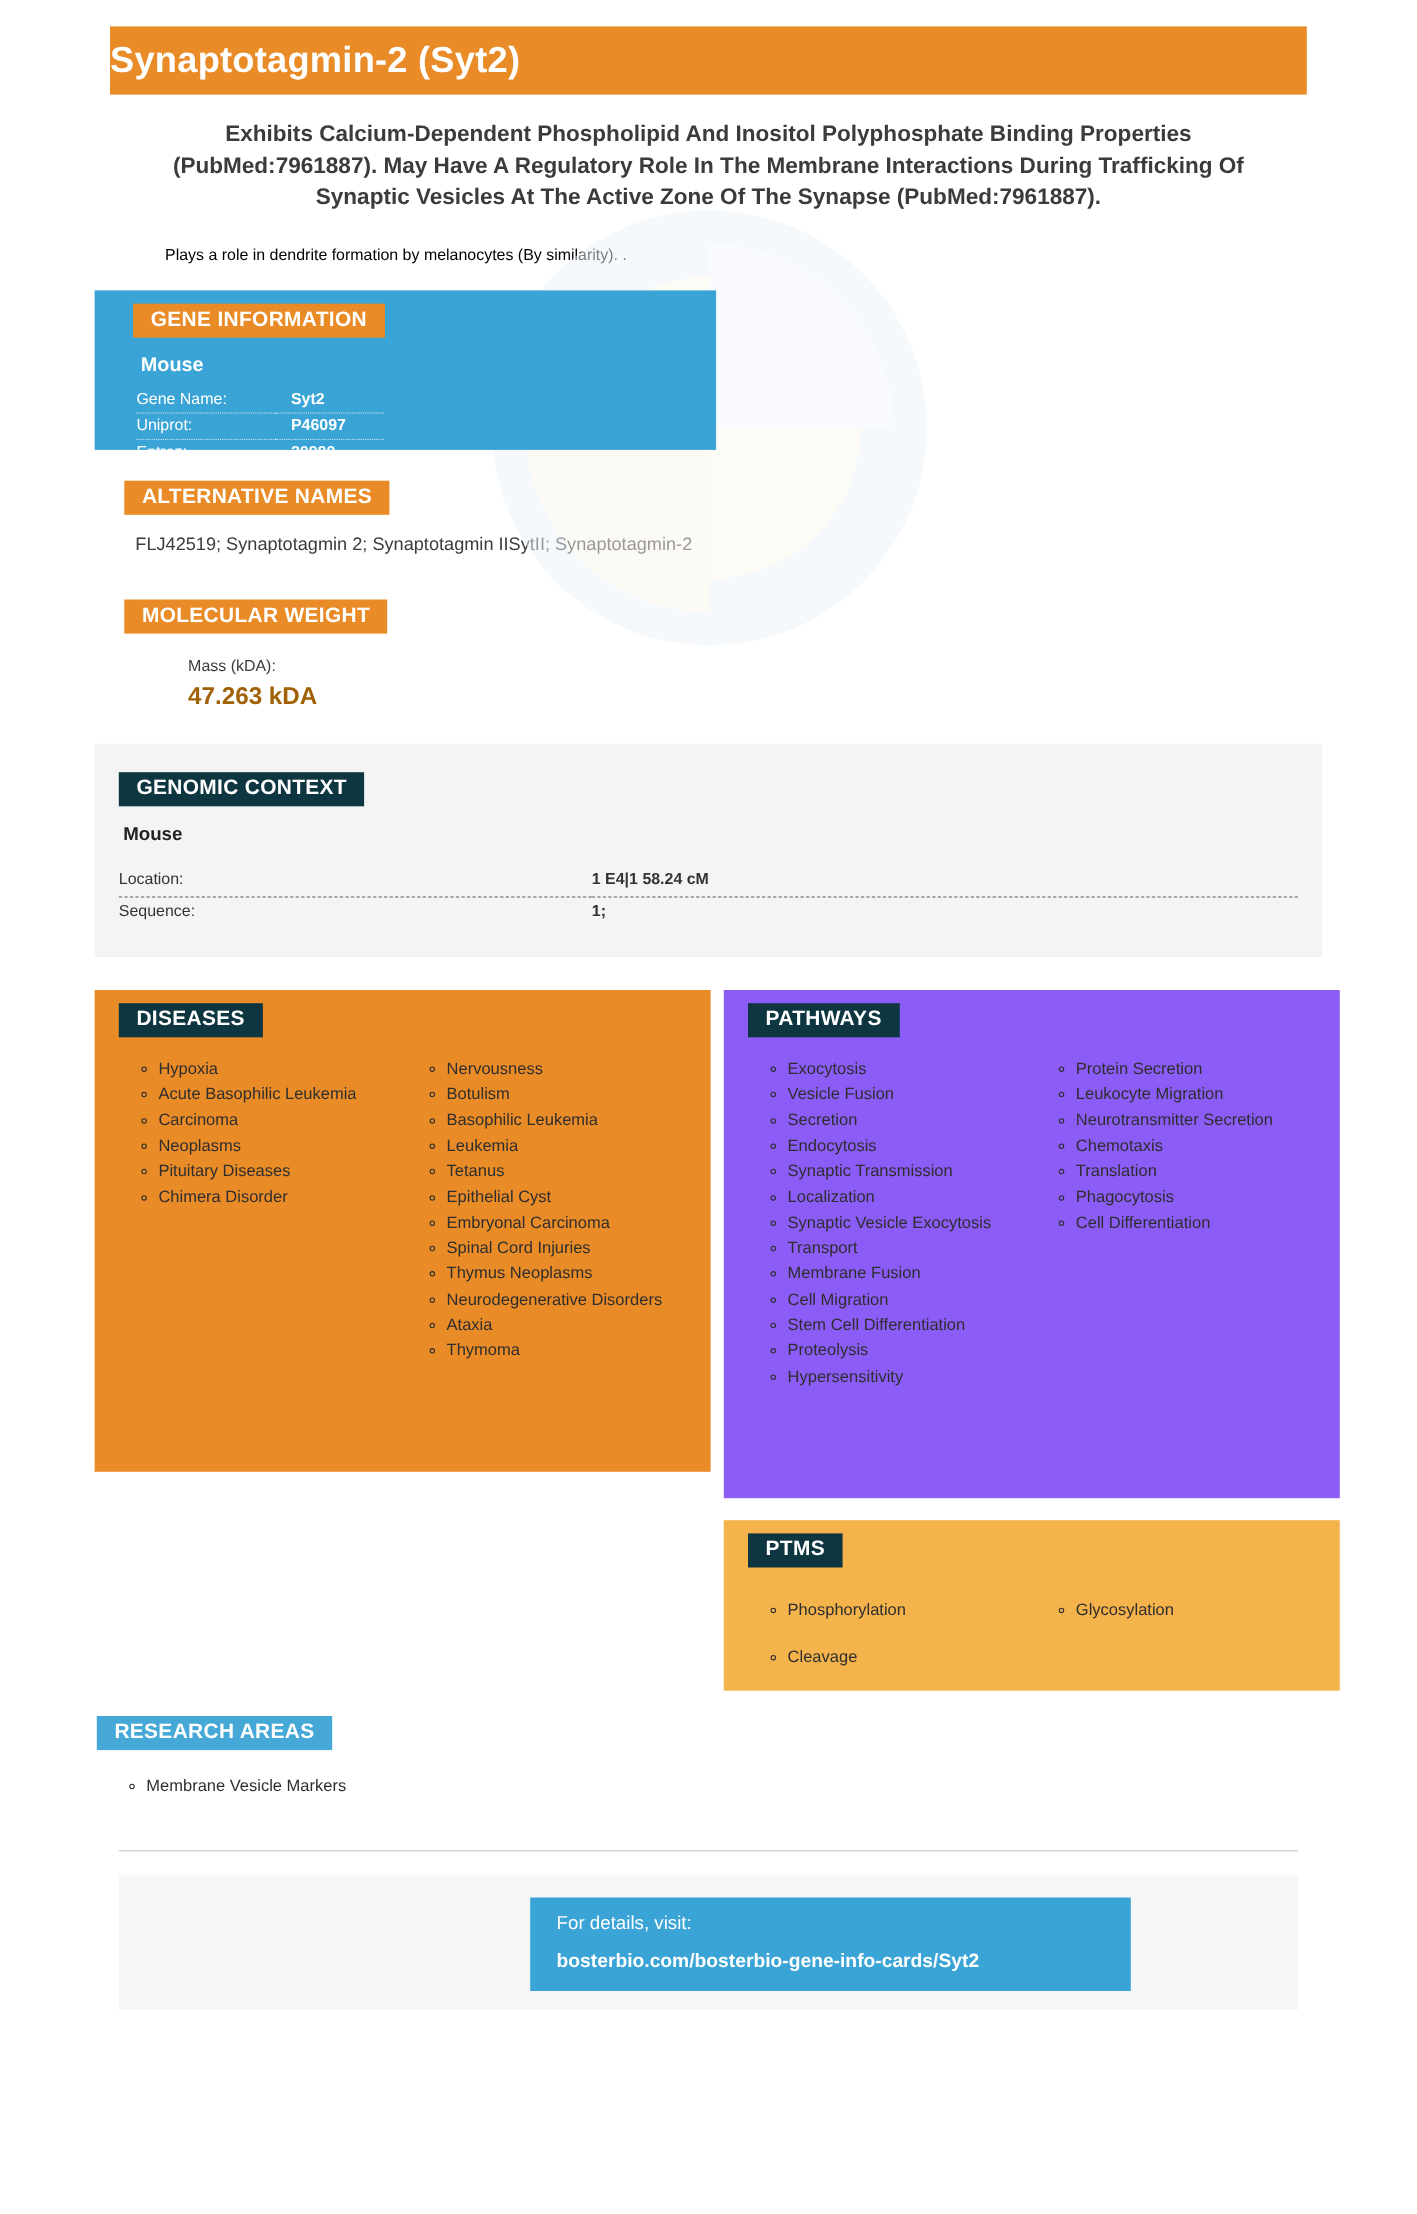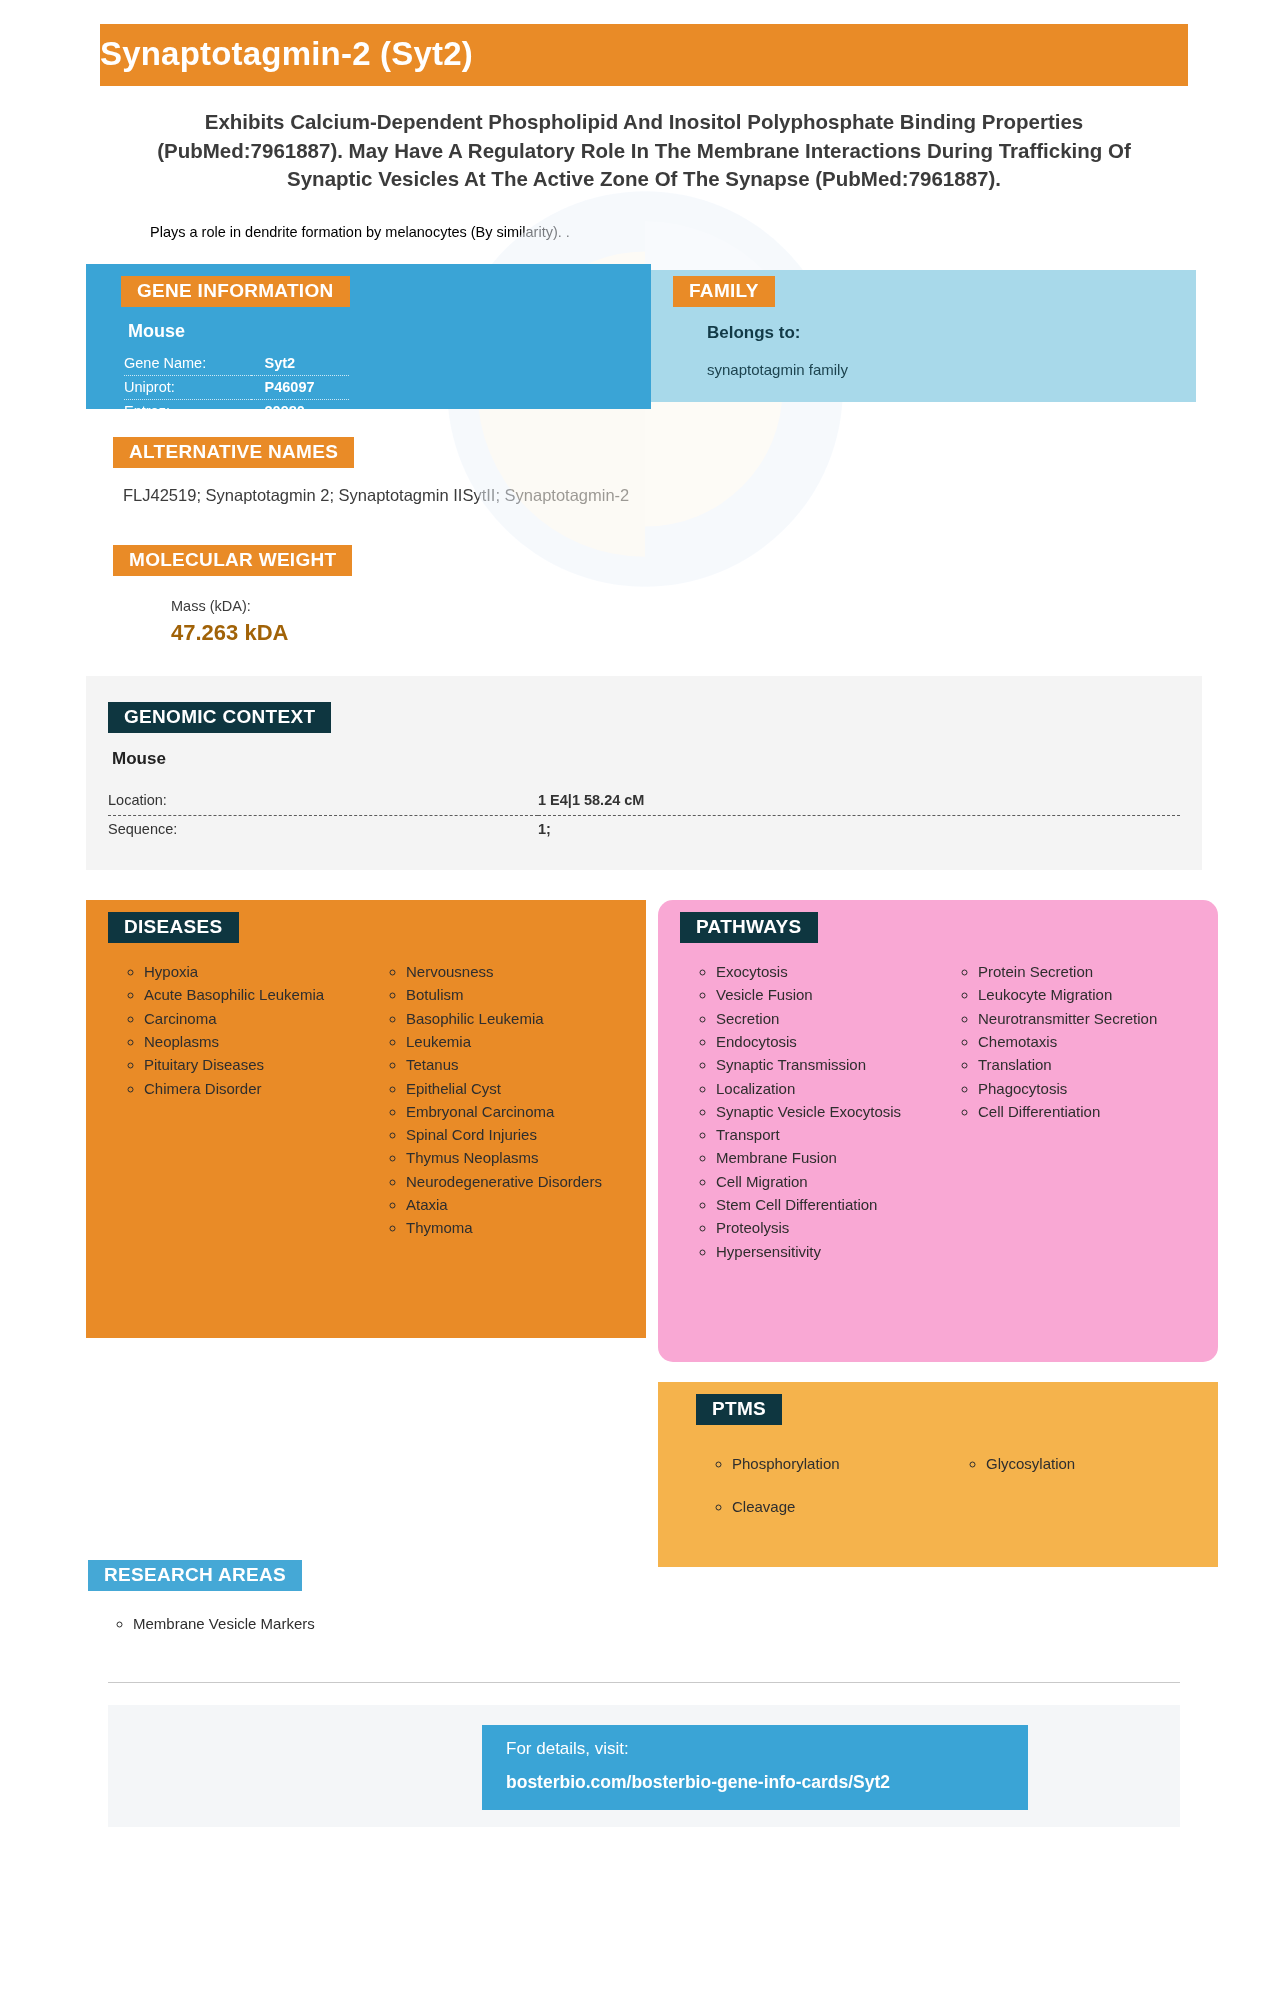--- a/index.html
+++ b/index.html
@@ -187,29 +187,27 @@
   .card-diseases {
     left: 86px; top: 0;
     width: 560px;
     height: 438px;
     background: #e98b27;
   }
   .card-pathways {
     left: 658px; top: 0;
     width: 560px;
     height: 462px;
-    background: #f9a8d4;
-    border-radius: 15px;
+    background: #8b5cf6;
   }
   .card-ptms {
     left: 658px; top: 482px;
     width: 560px;
-    height: 185px;
+    height: 155px;
     background: #f5b34c;
-    padding-left: 16px;
   }
 
   .two-col {
     display: flex;
     margin: 18px 0 0 0;
     padding: 0 18px 0 18px;
   }
   .col { width: 50%; }
   ul.items {
     margin: 0;
@@ -289,25 +287,20 @@
           <td class="val">P46097</td>
         </tr>
         <tr>
           <td>Entrez:</td>
           <td class="val">20980</td>
         </tr>
       </tbody>
         </table>
     </div>
 
-    <div class="family-box">
-      <div class="chip chip-orange">FAMILY</div>
-      <div class="family-belongs">Belongs to:</div>
-      <div class="family-value">synaptotagmin family</div>
-    </div>
 
   </div>
 
   <div class="alt-wrap">
     <div class="chip chip-orange">ALTERNATIVE NAMES</div>
     <div class="alt-names-text">FLJ42519; Synaptotagmin 2; Synaptotagmin IISytII; Synaptotagmin-2</div>
   </div>
 
   <div class="mw-wrap">
     <div class="chip chip-orange">MOLECULAR WEIGHT</div>

